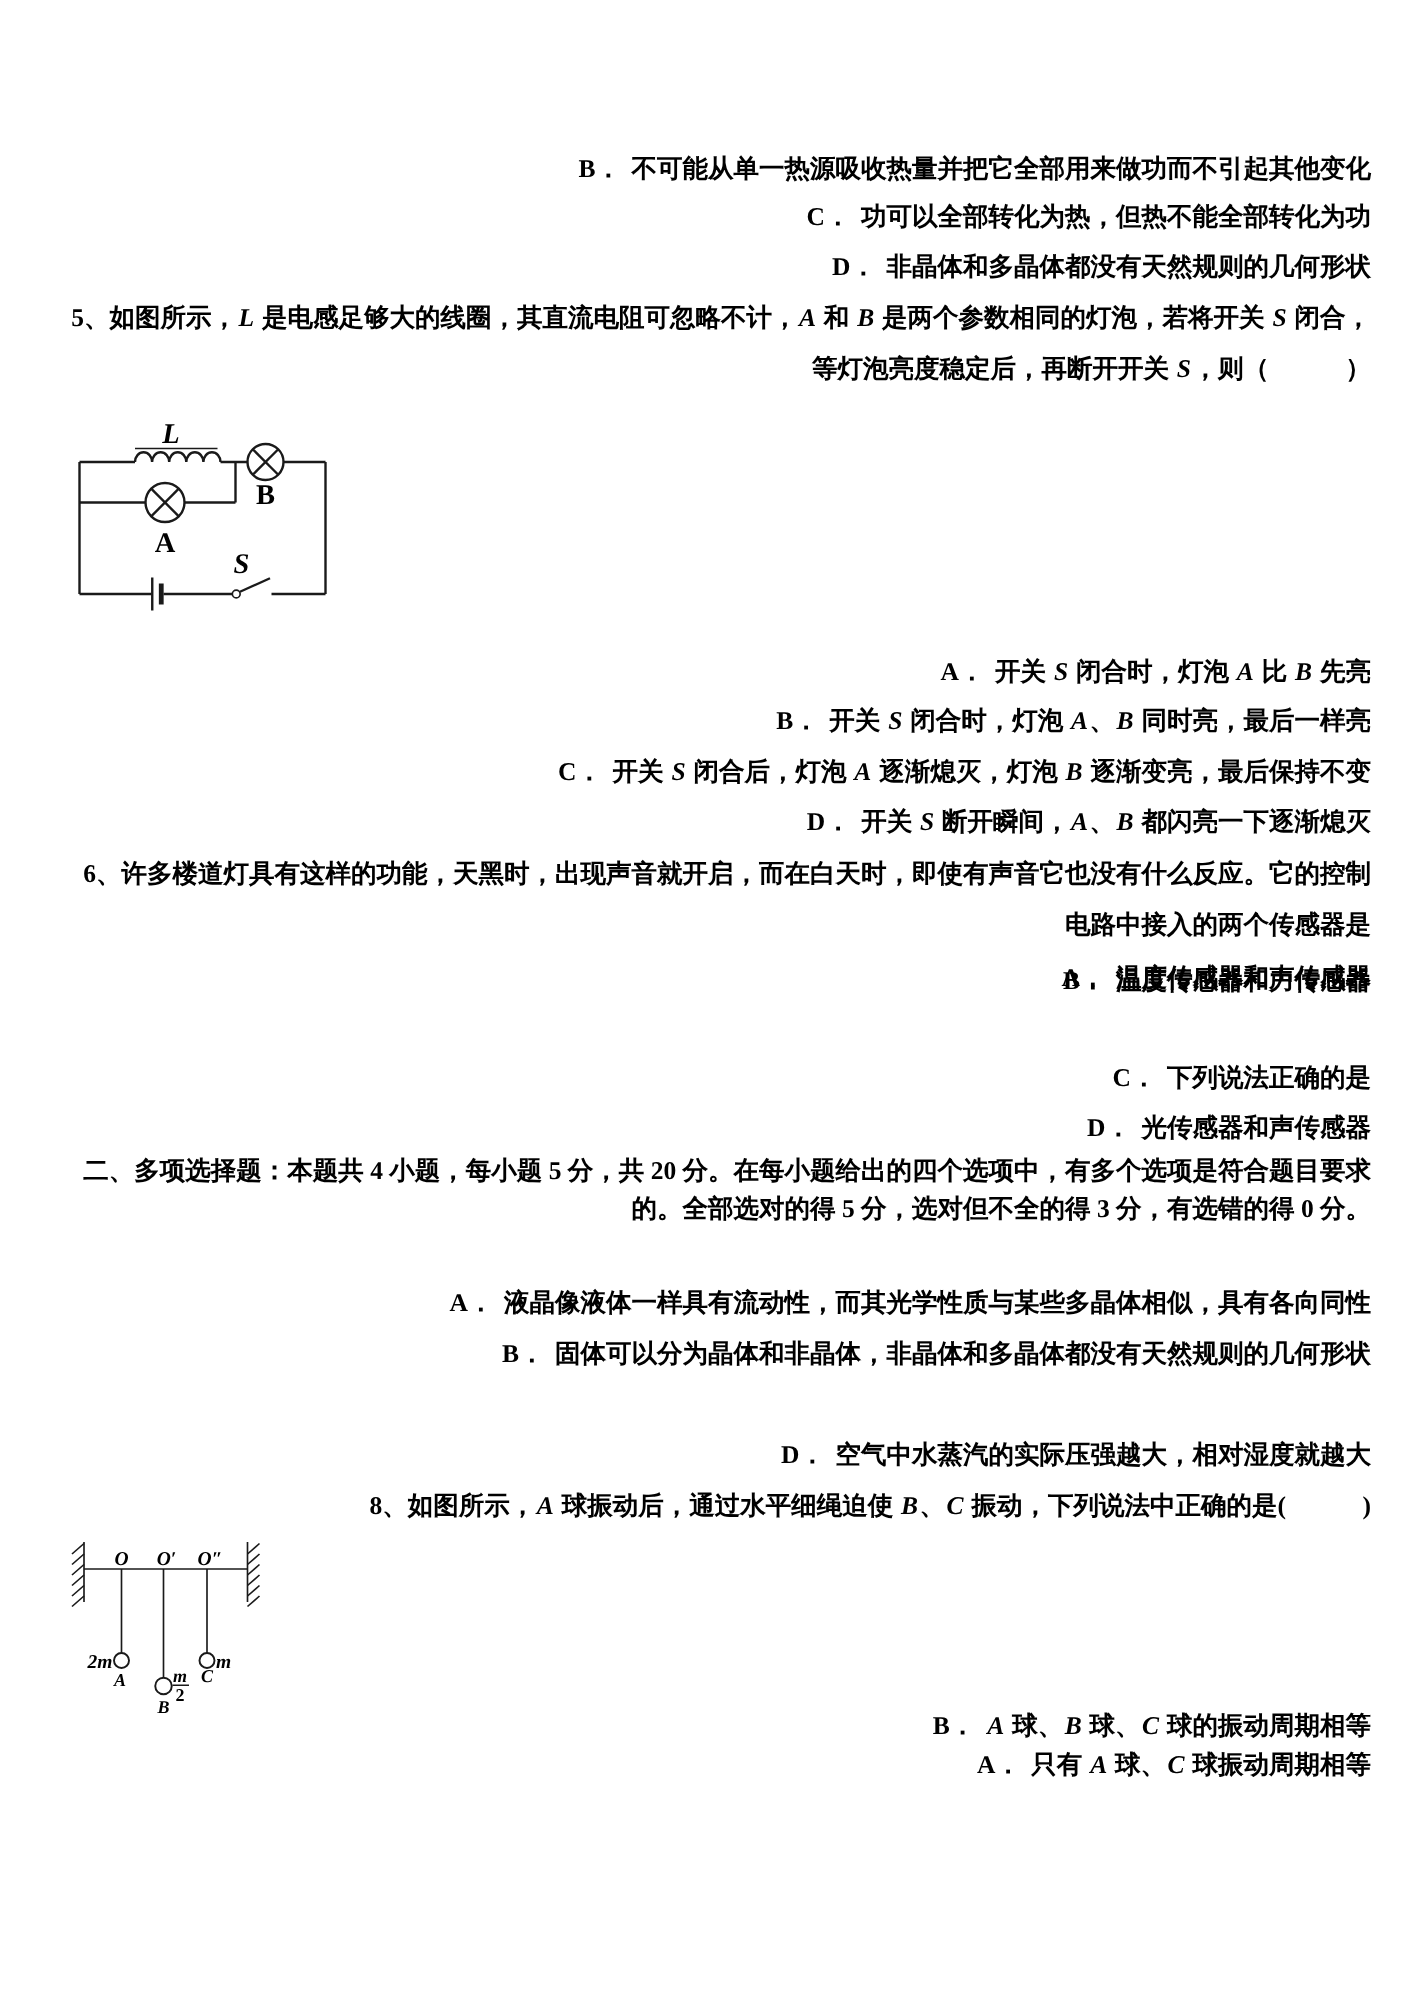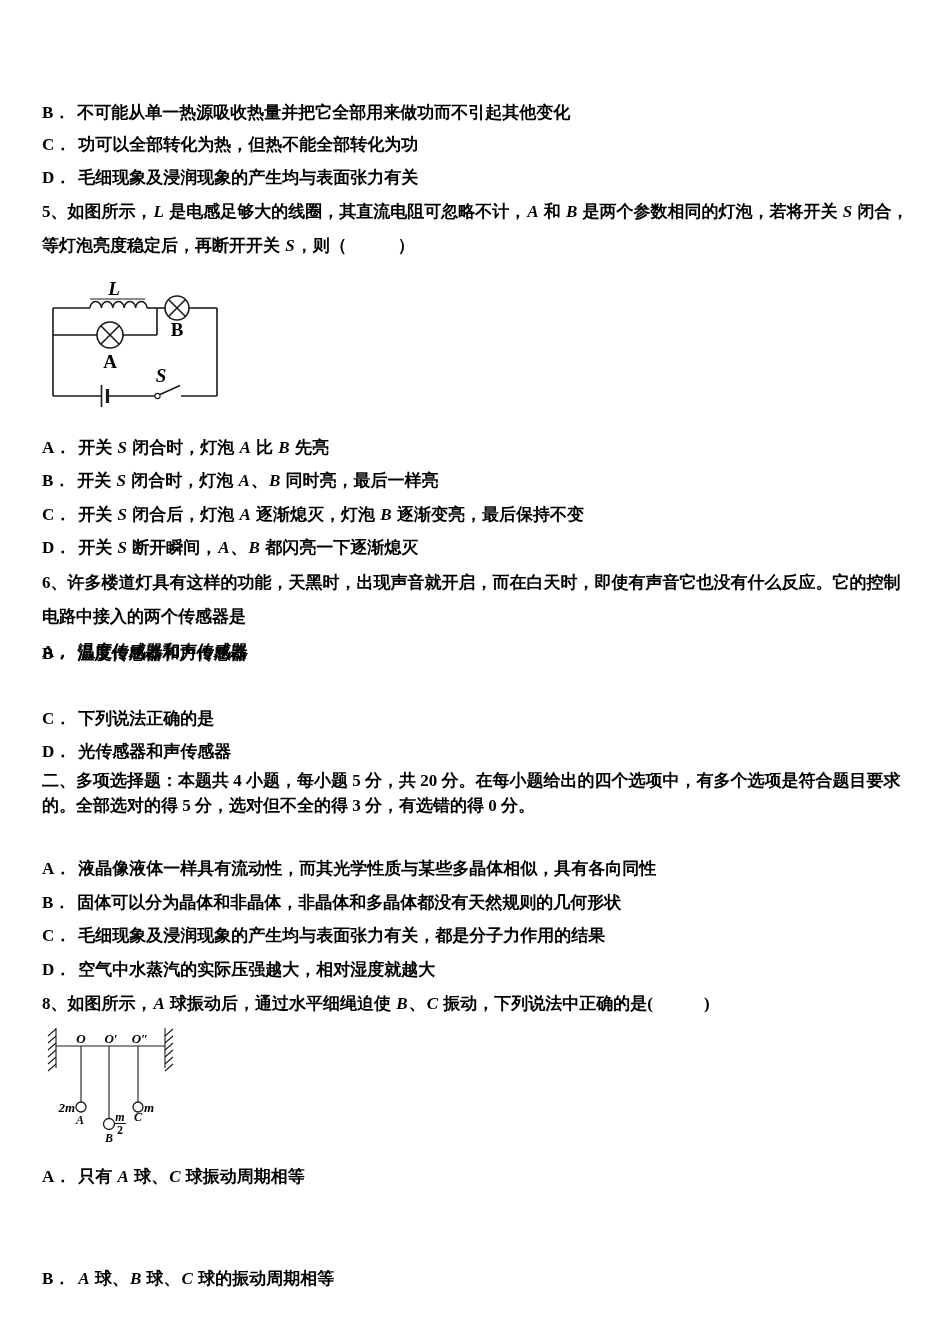--- a/index.html
+++ b/index.html
@@ -4,20 +4,21 @@
 <style>
   html,body { margin:0; padding:0; background:#ffffff; }
   .page {
     position:relative;
     width:950px; height:1344px;
     background:#ffffff;
     color:#000000;
     font-family:"Liberation Serif","DejaVu Serif",serif;
     font-weight:bold;
     overflow:hidden;
+    text-align:right;
   }
   .line {
     position:absolute;
     left:42px;
     width:872px;
     margin:0;
     font-size:17px;
     line-height:34px;
     white-space:normal;
   }
@@ -40,21 +41,21 @@
   .thin   { stroke:#1a1a1a; stroke-width:1.1; fill:none; }
   .ball   { stroke:#1a1a1a; stroke-width:1.3; fill:#ffffff; }
 </style>
 </head>
 <body>
 
 <div class="page" style="background: rgb(255, 255, 255); color: rgb(0, 0, 0);">
 
   <p class="line" style="top:96px"><span class="lbl">B．</span><span>不可能从单一热源吸收热量并把它全部用来做功而不引起其他变化</span></p>
   <p class="line" style="top:128px"><span class="lbl">C．</span><span>功可以全部转化为热，但热不能全部转化为功</span></p>
-  <p class="line" style="top:161px"><span class="lbl">D．</span><span>毛细现象及浸润现象的产生均与表面张力有关</span></p>
+  <p class="line" style="top:161px"><span class="lbl">D．</span><span>非晶体和多晶体都没有天然规则的几何形状</span></p>
 
   <p class="line" style="top:195px">5、如图所示，<i class="var">L</i> 是电感足够大的线圈，其直流电阻可忽略不计，<i class="var">A</i> 和 <i class="var">B</i> 是两个参数相同的灯泡，若将开关 <i class="var">S</i> 闭合，等灯泡亮度稳定后，再断开开关 <i class="var">S</i>，则（　　　）</p>
 
   <div class="fig" style="left:48px; top:278px">
     <svg width="190" height="135" viewBox="0 0 190 135">
 
       <line class="stroke" x1="5" y1="30" x2="5" y2="118"></line>
       <line class="stroke" x1="169" y1="30" x2="169" y2="118"></line>
 
       <line class="stroke" x1="5" y1="30" x2="42" y2="30"></line>
@@ -96,21 +97,20 @@
   <p class="line" style="top:566px">6、许多楼道灯具有这样的功能，天黑时，出现声音就开启，而在白天时，即使有声音它也没有什么反应。它的控制电路中接入的两个传感器是</p>
   <p class="line" style="top:635px"><span class="lbl">A．</span><span>温度传感器和声传感器</span></p>
   <p class="line" style="top:637px"><span class="lbl">B．</span><span>温度传感器和力传感器</span></p>
   <p class="line" style="top:702px"><span class="lbl">C．</span><span>下列说法正确的是</span></p>
   <p class="line" style="top:735px"><span class="lbl">D．</span><span>光传感器和声传感器</span></p>
 
   <p class="line tight" style="top:768px">二、多项选择题：本题共 4 小题，每小题 5 分，共 20 分。在每小题给出的四个选项中，有多个选项是符合题目要求的。全部选对的得 5 分，选对但不全的得 3 分，有选错的得 0 分。</p>
 
   <p class="line" style="top:852px"><span class="lbl">A．</span><span>液晶像液体一样具有流动性，而其光学性质与某些多晶体相似，具有各向同性</span></p>
   <p class="line" style="top:886px"><span class="lbl">B．</span><span>固体可以分为晶体和非晶体，非晶体和多晶体都没有天然规则的几何形状</span></p>
-  <p class="line" style="top:919px"><span class="lbl">C．</span><span>毛细现象及浸润现象的产生均与表面张力有关，都是分子力作用的结果</span></p>
   <p class="line" style="top:953px"><span class="lbl">D．</span><span>空气中水蒸汽的实际压强越大，相对湿度就越大</span></p>
 
   <p class="line" style="top:987px">8、如图所示，<i class="var">A</i> 球振动后，通过水平细绳迫使 <i class="var">B</i>、<i class="var">C</i> 振动，下列说法中正确的是(　　　)</p>
 
   <div class="fig" style="left:40px; top:1028px">
     <svg width="155" height="125" viewBox="0 0 155 125">
 
       <line class="thin" x1="16" y1="0" x2="16" y2="40"></line>
       <line class="thin" x1="8" y1="8" x2="16" y2="1"></line>
       <line class="thin" x1="8" y1="15" x2="16" y2="8"></line>
@@ -146,15 +146,15 @@
       <text class="it" x="80" y="93" font-size="12" text-anchor="middle">m</text>
       <line class="thin" x1="75" y1="95.5" x2="86" y2="95.5"></line>
       <text x="80" y="106" font-size="12" text-anchor="middle">2</text>
       <text class="it" x="69" y="114" font-size="12" text-anchor="middle">B</text>
       <text class="it" x="104" y="84" font-size="13" text-anchor="start">m</text>
       <text class="it" x="98" y="93" font-size="12" text-anchor="middle">C</text>
     </svg>
   </div>
 
   <p class="line" style="top:1160px"><span class="lbl">A．</span><span>只有 <i class="var">A</i> 球、<i class="var">C</i> 球振动周期相等</span></p>
-  <p class="line" style="top:1262px"><span class="lbl">B．</span><span><i class="var">A</i> 球、<i class="var">B</i> 球、<i class="var">C</i> 球的振动周期相等</span></p>
+  <p class="line" style="top:1134px"><span class="lbl">B．</span><span><i class="var">A</i> 球、<i class="var">B</i> 球、<i class="var">C</i> 球的振动周期相等</span></p>
 
 </div>
 
 </body></html>

